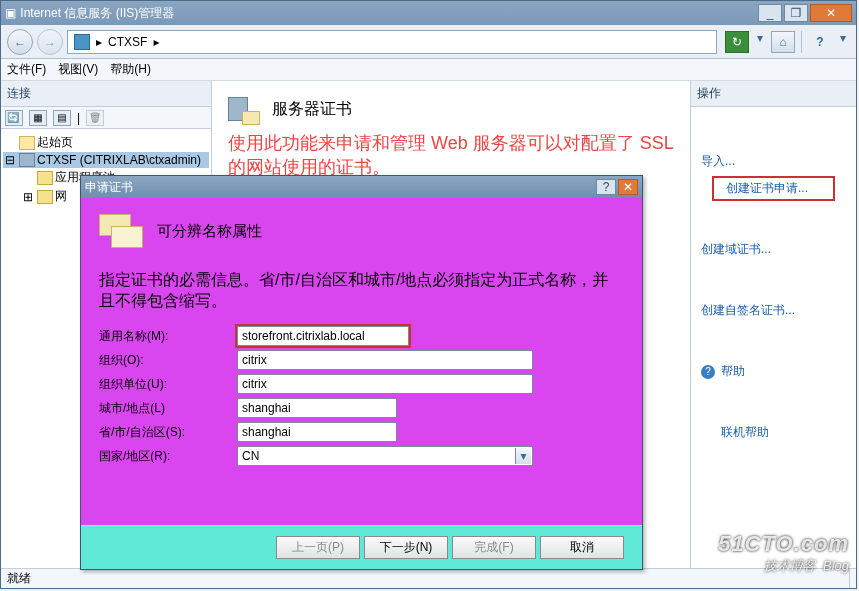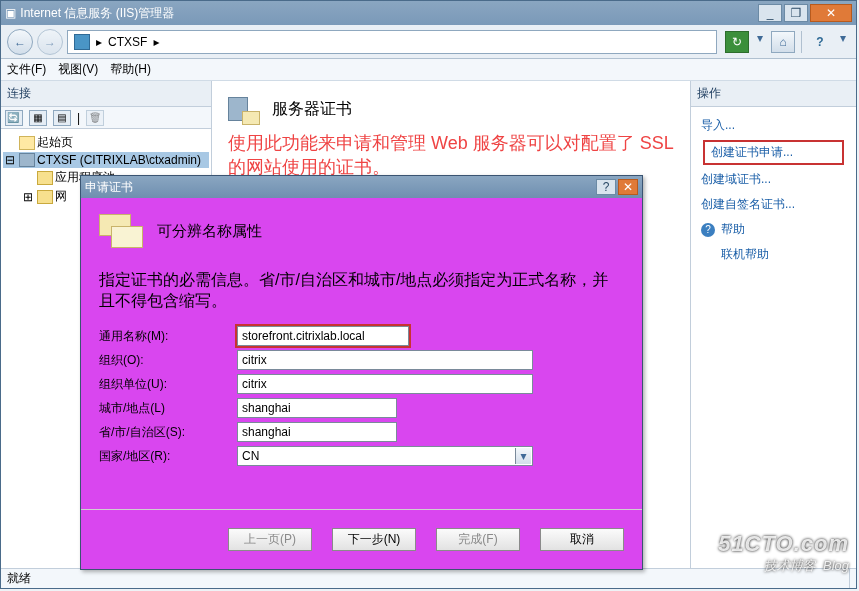--- a/index.html
+++ b/index.html
@@ -17,22 +17,22 @@
   .nav-right { display:flex; gap:4px; margin-left:4px;}
   .nav-right .sq { width:24px; height:22px; border:1px solid #8fa8bf; background:linear-gradient(#f3f7fb,#d2deea); display:inline-flex; align-items:center; justify-content:center; color:#3f6a97;}
   .menubar { height:22px; background:#f3f7fb; border-bottom:1px solid #d0dbe6; display:flex; align-items:center; padding:0 6px; gap:12px;}
   .menubar span { cursor:default;}
   .body { flex:1; display:flex; min-height:0;}
   .panel-head { background:#e9eff5; border-bottom:1px solid #c2cedb; padding:4px 6px; font-size:12px; color:#1b3a5d;}
   .left-pane { width:211px; border-right:1px solid #c2cedb; display:flex; flex-direction:column; min-height:0;}
   .left-inner { flex:1; overflow:auto; background:#fff;}
   .actions-pane { width:166px; border-left:1px solid #c2cedb; display:flex; flex-direction:column;}
   .actions-inner { flex:1; background:#fff; padding:6px 0;}
-  .action-link { display:flex; align-items:center; gap:6px; padding:4px 10px; color:#1b5fa8; cursor:default;}
-  .action-link.highlight { border:2px solid #c83232; margin:2px 12px; padding:2px 6px;}
+  .action-link { display:flex; align-items:center; gap:6px; padding:4px 10px; color:#1b5fa8; cursor:default;margin-top:36px;}
+  .action-link.highlight { border:2px solid #c83232; margin:2px 21px; padding:2px 12px;}
   .middle { flex:1; display:flex; flex-direction:column; min-height:0; background:#fff;}
   .mid-head { display:flex; align-items:center; gap:12px; padding:12px 16px 6px 16px;}
   .mid-head-icon { width:32px; height:32px; position:relative;}
   .mid-head-icon .srv{ width:20px;height:24px;background:#9db6cc;border:1px solid #66839c;position:absolute;left:0;top:4px;}
   .mid-head-icon .cert{ width:18px;height:14px;background:#f5e9b3;border:1px solid #c9b36a;position:absolute;right:0;bottom:0;}
   .mid-head-title { font-size:16px;}
   .mid-desc { padding:0 16px 8px 16px; font-size:18px; color:#ef4444;}
   .tree-toolbar { height:22px; border-bottom:1px solid #c2cedb; background:#f3f7fb; display:flex; align-items:center; padding:0 4px; gap:6px;}
   .tree-toolbar .tbtn{ width:18px;height:16px;border:1px solid #8fa8bf;background:#e5edf5;display:inline-flex;align-items:center;justify-content:center;font-size:10px;}
   .tree { padding:4px 2px;}
@@ -57,21 +57,21 @@
   .cert-back{position:absolute;left:0;top:0;width:32px;height:22px;background:#f5e9b3;border:1px solid #c9b36a;}
   .cert-front{position:absolute;right:0;bottom:0;width:32px;height:22px;background:#f9f3d3;border:1px solid #c9b36a;}
   .dlg-head-title { font-size:15px;}
   .dlg-desc { font-size:16px; margin-bottom:14px;}
   .form-row { display:flex; align-items:center; margin-bottom:4px;}
   .form-row label { width:138px; font-size:12px;}
   .form-row .field { height:20px; border:1px solid #7a8a9a; background:#fff; font-size:12px; padding:1px 4px; display:flex; align-items:center;}
   .hl-red { outline:2px solid #c83232;}
   .select-field { position:relative;}
   .select-field .arrow{ position:absolute; right:1px; top:1px; bottom:1px; width:16px; background:linear-gradient(#f3f7fb,#d2deea); border-left:1px solid #7a8a9a; display:flex; align-items:center; justify-content:center; color:#3f6a97;}
-  .dlg-footer { padding:18px 18px; display:flex; justify-content:flex-end; gap:20px; border-top:1px solid #d0d0d0; background:#d946ef;}
+  .dlg-footer { padding:10px 18px; display:flex; justify-content:flex-end; gap:4px; border-top:1px solid #d0d0d0; background:#5eead4;}
   .btn { width:84px; height:23px; border:1px solid #8a8a8a; background:linear-gradient(#fbfbfb,#e2e2e2); display:inline-flex; align-items:center; justify-content:center; font-size:12px;}
   .btn.disabled { color:#8a8a8a;}
   .statusbar { height:20px; border-top:1px solid #c2cedb; background:#f3f7fb; display:flex; align-items:center; padding:0 6px;}
   .statusbar .segsep{ border-right:1px solid #c2cedb; height:100%; flex:1;}
   .statusbar .seg { flex:3; }
   .watermark { position:absolute; right:10px; bottom:16px; color:rgba(255,255,255,0.85); font-style:italic; text-align:right; text-shadow:0 0 3px #000;}
   .watermark .big{ font-size:22px; font-weight:bold; letter-spacing:1px;}
   .watermark .sm{ font-size:13px;}
 </style>
 </head>

